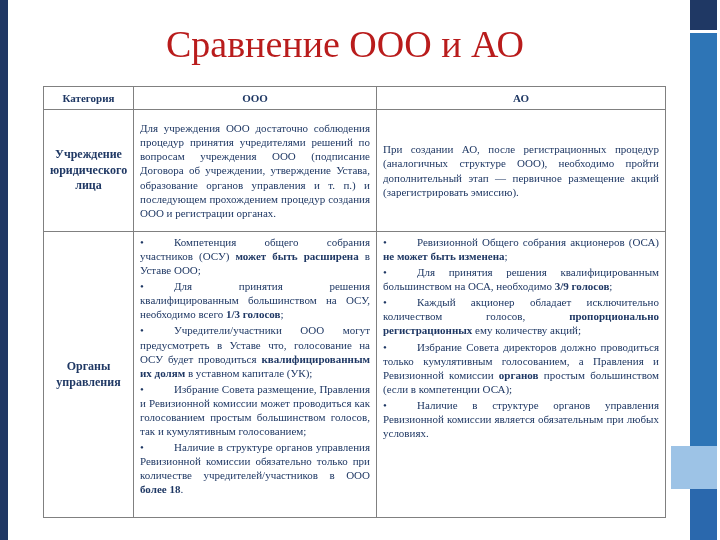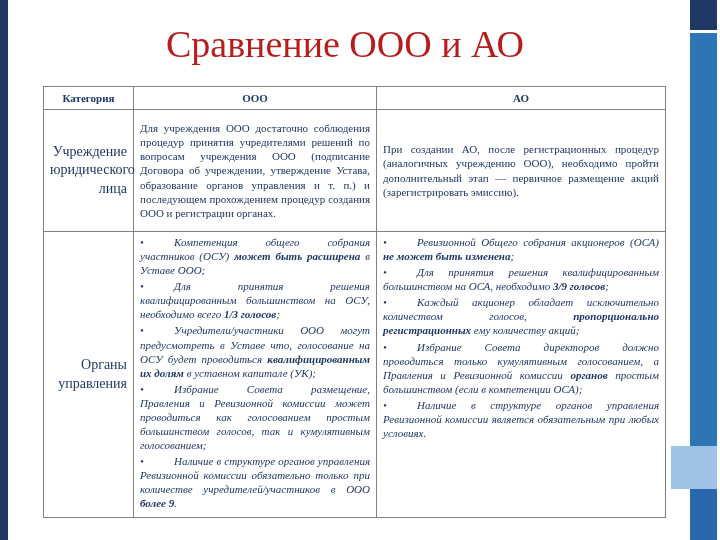--- a/index.html
+++ b/index.html
@@ -32,31 +32,31 @@
   .cmp th, .cmp td {
     border:1px solid #808080;
     padding:3px 6px;
     vertical-align:top;
   }
   .cmp th {
     font-size:11px; font-weight:bold; text-align:center;
     height:16px; vertical-align:middle;
   }
   td.cat {
-    font-weight:normal; font-size:14px;
-    vertical-align:middle; text-align:right;
+    font-weight:bold; font-size:12px;
+    vertical-align:middle; text-align:center;
     line-height:1.3;
   }
   td.txt {
     font-size:11px; line-height:1.28; text-align:justify;
   }
   tr.r1 { height:122px; }
   tr.r1 td.txt { vertical-align:middle; }
   tr.r2 { height:286px; }
-  .li { margin:0 0 2px 0;font-style:italic; }
+  .li { margin:0 0 2px 0; }
   .li .b { display:inline-block; width:34px; }
   .rich span.bold { font-weight:bold; }
 </style>
 </head>
 <body>
 
 <div class="slide">
   <div class="left-bar"></div>
   <div class="rb-top"></div>
   <div class="rb-mid"></div>
@@ -75,30 +75,30 @@
       <tr>
         <th>Категория</th>
         <th>ООО</th>
         <th>АО</th>
       </tr>
     </thead>
     <tbody>
       <tr class="r1">
         <td class="cat">Учреждение юридического лица</td>
         <td class="txt">Для учреждения ООО достаточно соблюдения процедур принятия учредителями решений по вопросам учреждения ООО (подписание Договора об учреждении, утверждение Устава, образование органов управления и т. п.) и последующем прохождением процедур создания ООО и регистрации органах.</td>
-        <td class="txt">При создании АО, после регистрационных процедур (аналогичных учреждению ООО), необходимо пройти дополнительный этап — первичное размещение акций (зарегистрировать эмиссию).</td>
+        <td class="txt">При создании АО, после регистрационных процедур (аналогичных структуре ООО), необходимо пройти дополнительный этап — первичное размещение акций (зарегистрировать эмиссию).</td>
       </tr>
       <tr class="r2">
         <td class="cat">Органы управления</td>
         <td class="txt">
           <p class="li"><span class="b">•</span><span class="rich"><span>Компетенция общего собрания участников (ОСУ) </span><span class="bold">может быть расширена</span><span> в Уставе ООО;</span></span></p>
           <p class="li"><span class="b">•</span><span class="rich"><span>Для принятия решения квалифицированным большинством на ОСУ, необходимо всего </span><span class="bold">1/3 голосов</span><span>;</span></span></p>
           <p class="li"><span class="b">•</span><span class="rich"><span>Учредители/участники ООО могут предусмотреть в Уставе что, голосование на ОСУ будет проводиться </span><span class="bold">квалифицированным их долям</span><span> в уставном капитале (УК);</span></span></p>
           <p class="li"><span class="b">•</span><span class="rich"><span>Избрание Совета размещение, Правления и Ревизионной комиссии может проводиться как голосованием простым большинством голосов, так и кумулятивным голосованием;</span></span></p>
-          <p class="li"><span class="b">•</span><span class="rich"><span>Наличие в структуре органов управления Ревизионной комиссии обязательно только при количестве учредителей/участников в ООО </span><span class="bold">более 9</span><span>.</span></span></p>
+          <p class="li"><span class="b">•</span><span class="rich"><span>Наличие в структуре органов управления Ревизионной комиссии обязательно только при количестве учредителей/участников в ООО </span><span class="bold">более 18</span><span>.</span></span></p>
         </td>
         <td class="txt">
           <p class="li"><span class="b">•</span><span class="rich"><span>Ревизионной Общего собрания акционеров (ОСА) </span><span class="bold">не может быть изменена</span><span>;</span></span></p>
           <p class="li"><span class="b">•</span><span class="rich"><span>Для принятия решения квалифицированным большинством на ОСА, необходимо </span><span class="bold">3/9 голосов</span><span>;</span></span></p>
           <p class="li"><span class="b">•</span><span class="rich"><span>Каждый акционер обладает исключительно количеством голосов, </span><span class="bold">пропорционально регистрационных</span><span> ему количеству акций;</span></span></p>
           <p class="li"><span class="b">•</span><span class="rich"><span>Избрание Совета директоров должно проводиться только кумулятивным голосованием, а Правления и Ревизионной комиссии </span><span class="bold">органов</span><span> простым большинством (если в компетенции ОСА);</span></span></p>
           <p class="li"><span class="b">•</span><span class="rich"><span>Наличие в структуре органов управления Ревизионной комиссии является обязательным при любых условиях.</span></span></p>
         </td>
       </tr>
     </tbody>

